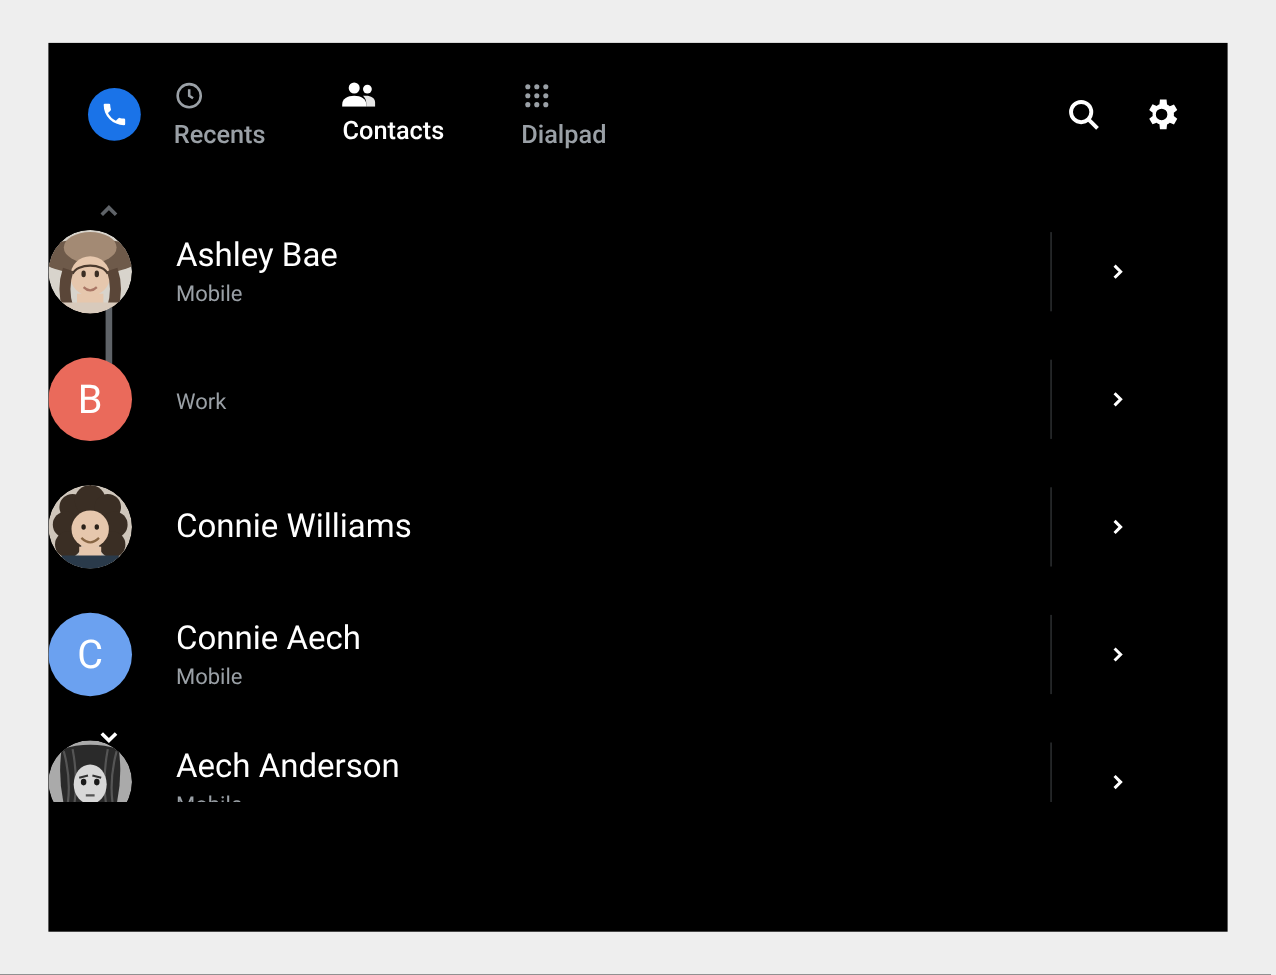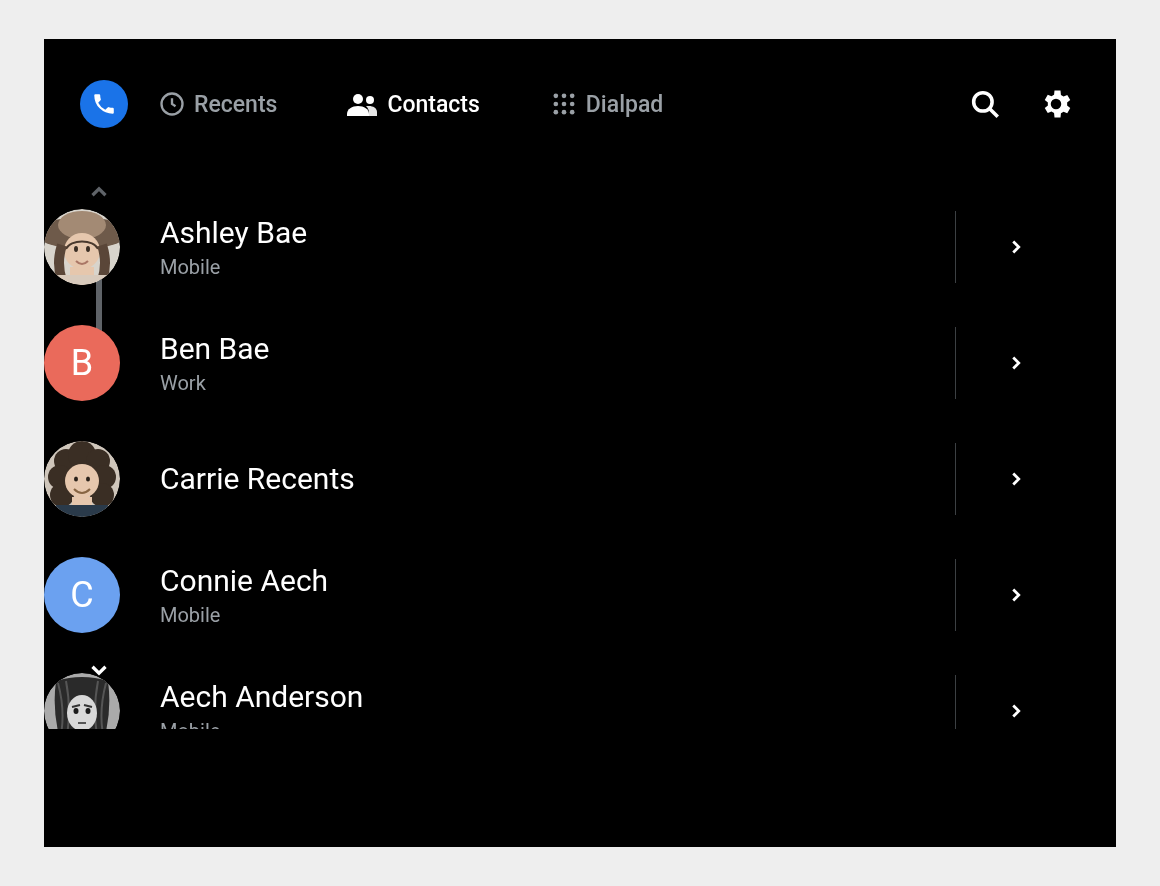--- a/index.html
+++ b/index.html
@@ -35,22 +35,21 @@
       justify-content: center;
       flex-shrink: 0;
     }
     .tabs {
       display: flex;
       margin-left: 30px;
       gap: 70px;
     }
     .tab {
       display: flex;
-      flex-direction: row;
-      align-items: center;
+      flex-direction: column;
       gap: 8px;
       cursor: pointer;
     }
     .tab .label {
       font-size: 23px;
       color: #9aa0a6;
       font-weight: 500;
     }
     .tab.active .label { color: #fff; }
     .tab .ticon { color: #9aa0a6; }
@@ -253,21 +252,20 @@
      <div class="divider"></div>
      <div class="chev">
        <svg width="22" height="22" viewBox="0 0 24 24" fill="none" stroke="#fff" stroke-width="3">
                 <path d="M9 6l6 6-6 6"></path>
               </svg>
      </div>
           </div>
           <div class="row">
             <div class="avatar" style="background:#ea6a5b">B</div>
             <div class="info">
-       <div class="name">Ben Bae</div>
        <div class="sub">Work</div>
      </div>
      <div class="divider"></div>
      <div class="chev">
        <svg width="22" height="22" viewBox="0 0 24 24" fill="none" stroke="#fff" stroke-width="3">
                 <path d="M9 6l6 6-6 6"></path>
               </svg>
      </div>
           </div>
           <div class="row">
@@ -290,21 +288,21 @@
                   <circle cx="38" cy="40" r="17" fill="#e6c7ad"></circle>
                   <ellipse cx="32" cy="38" rx="2" ry="2.5" fill="#2a221a"></ellipse>
                   <ellipse cx="44" cy="38" rx="2" ry="2.5" fill="#2a221a"></ellipse>
                   <path d="M30 48q8 8 16 0" fill="none" stroke="#864" stroke-width="2"></path>
                   <rect x="28" y="56" width="20" height="14" fill="#e6c7ad"></rect>
                   <rect x="12" y="64" width="52" height="16" fill="#2a3a4a"></rect>
                 </g>
               </svg>
             </div>
             <div class="info">
-       <div class="name">Carrie Recents</div>
+       <div class="name">Connie Williams</div>
      </div>
      <div class="divider"></div>
      <div class="chev">
        <svg width="22" height="22" viewBox="0 0 24 24" fill="none" stroke="#fff" stroke-width="3">
                 <path d="M9 6l6 6-6 6"></path>
               </svg>
      </div>
           </div>
           <div class="row">
             <div class="avatar" style="background:#6ba1f0">C</div>

